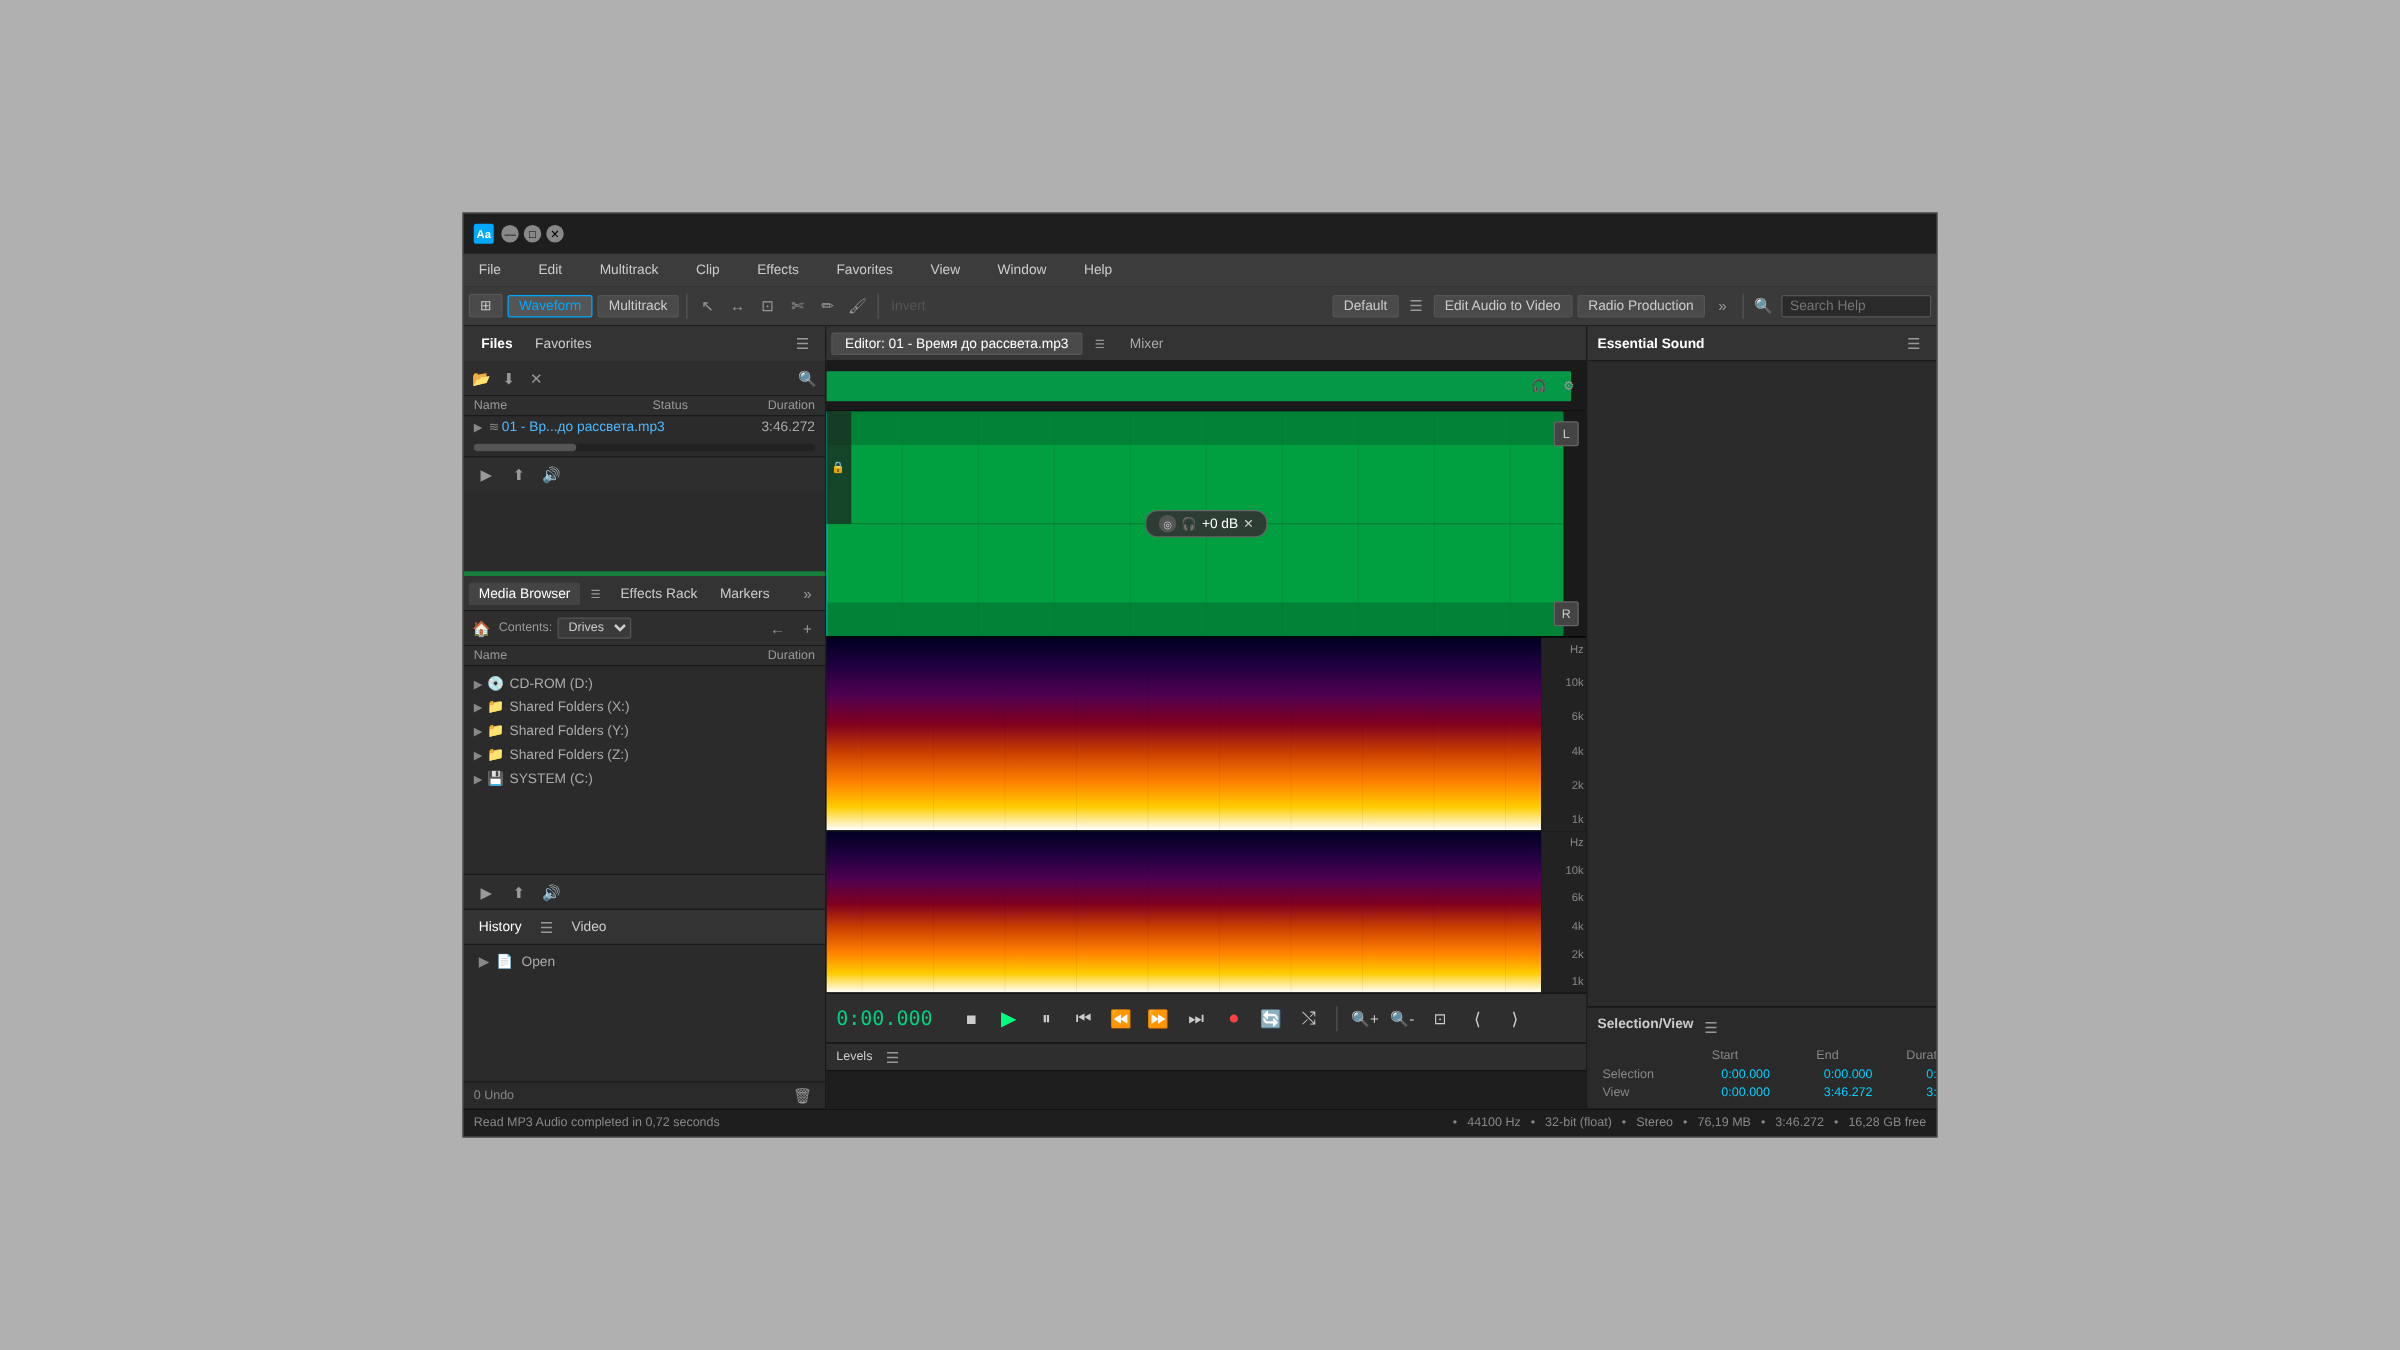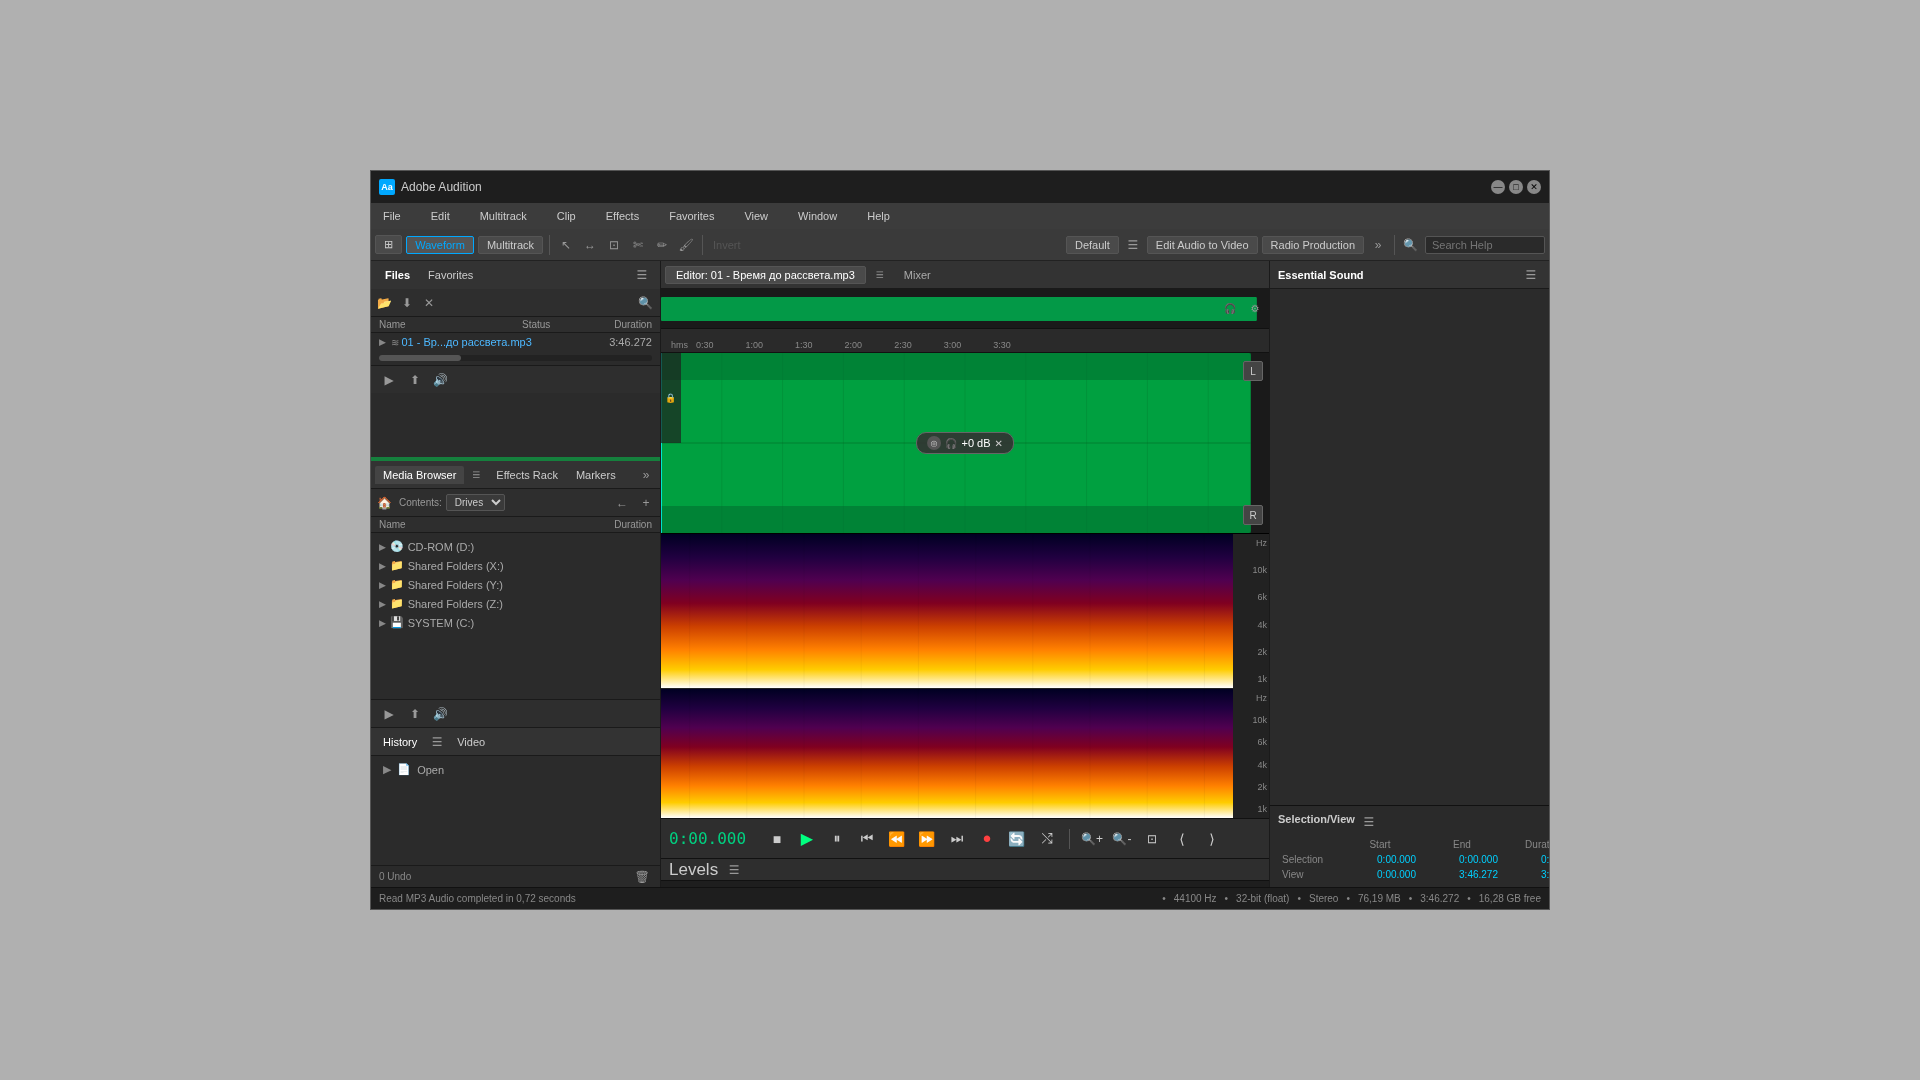--- a/index.html
+++ b/index.html
@@ -525,21 +525,21 @@
     }
     .levels-header {
       background: #2e2e2e;
       height: 22px;
       display: flex;
       align-items: center;
       padding: 0 8px;
       gap: 6px;
       border-bottom: 1px solid #111;
     }
-    .levels-title { color: #ccc; font-size: 17px; }
+    .levels-title { color: #ccc; font-size: 10px; }
     .levels-meter-area {
       flex: 1;
       display: flex;
       align-items: center;
       padding: 4px 8px;
       gap: 2px;
       position: relative;
     }
     
     .right-panel {
@@ -635,21 +635,20 @@
       border-radius: 3px;
     }
   </style>
 </head>
 <body>
 
 <div class="window">
 
   <div class="title-bar">
     <div class="title-bar-icon">Aa</div>
-    <span class="title-bar-text">Adobe Audition</span>
     <div class="title-bar-controls">
       <button class="title-btn btn-min">—</button>
       <button class="title-btn btn-max">□</button>
       <button class="title-btn btn-close">✕</button>
     </div>
   </div>
 
   <div class="menu-bar">
     <span class="menu-item">File</span>
     <span class="menu-item">Edit</span>
@@ -825,32 +824,20 @@
               <rect x="0" y="12" width="100%" height="12" fill="none"></rect>
             </g>
           </svg>
           
           <div style="position:absolute; right:4px; top:50%; transform:translateY(-50%); display:flex; gap:4px;">
             <button class="icon-btn" style="font-size:10px;">🎧</button>
             <button class="icon-btn" style="font-size:10px;">⚙</button>
           </div>
         </div>
 
-        <div class="ruler">
-          <div class="ruler-marks">
-            <span style="color:#888; font-size:9px; margin-right:8px;">hms</span>
-            <span style="color:#888; font-size:9px; margin-right:32px;">0:30</span>
-            <span style="color:#888; font-size:9px; margin-right:32px;">1:00</span>
-            <span style="color:#888; font-size:9px; margin-right:32px;">1:30</span>
-            <span style="color:#888; font-size:9px; margin-right:32px;">2:00</span>
-            <span style="color:#888; font-size:9px; margin-right:32px;">2:30</span>
-            <span style="color:#888; font-size:9px; margin-right:32px;">3:00</span>
-            <span style="color:#888; font-size:9px;">3:30</span>
-          </div>
-        </div>
 
         <div class="waveform-main">
           <svg width="100%" height="100%" xmlns="http://www.w3.org/2000/svg" preserveAspectRatio="none">
             <rect width="100%" height="100%" fill="#1a1a1a"></rect>
 
             <rect x="0" y="0" width="97%" height="100%" fill="#00a040" rx="2"></rect>
 
             <g stroke="#006020" stroke-width="0.5" opacity="0.4">
               <line x1="10%" y1="0" x2="10%" y2="100%"></line>
               <line x1="20%" y1="0" x2="20%" y2="100%"></line>

